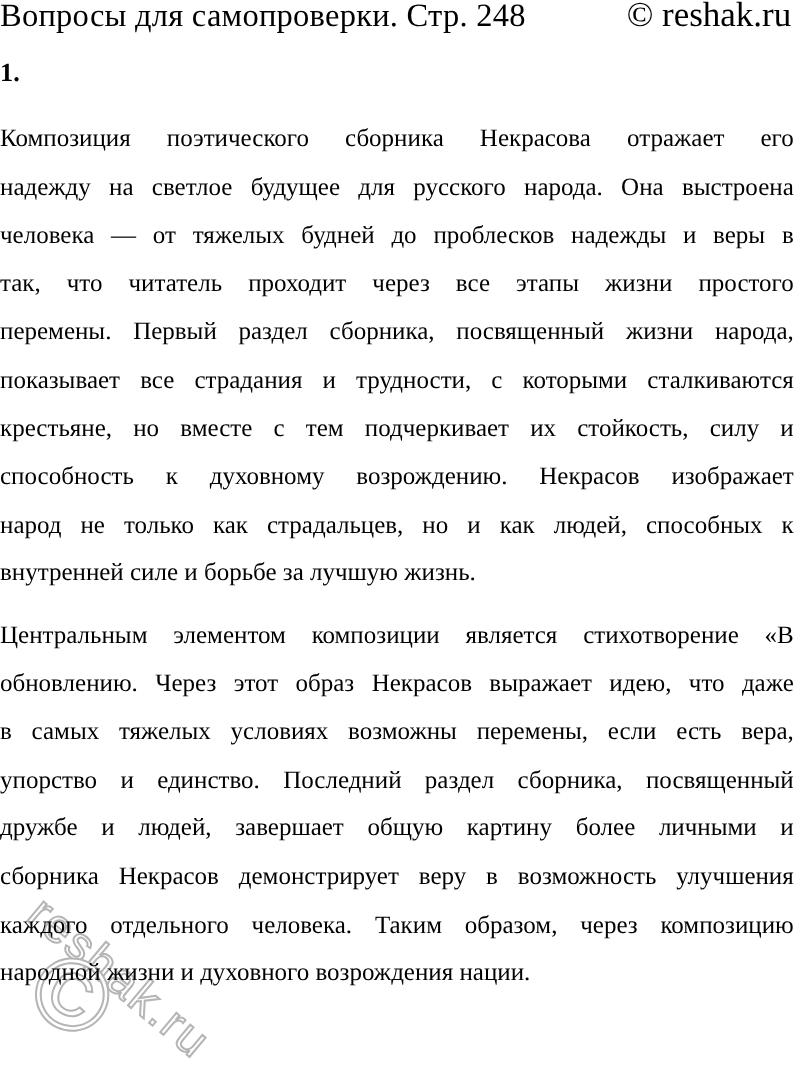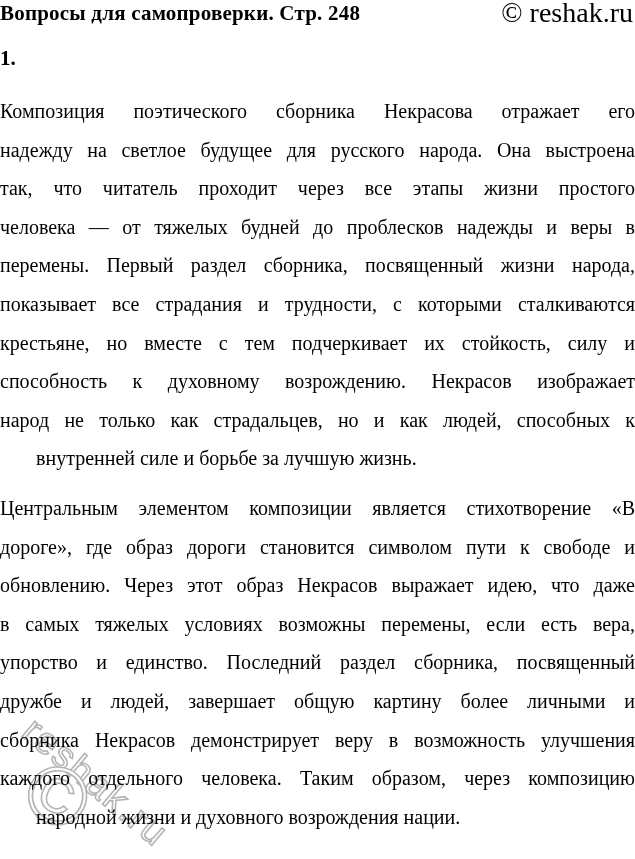--- a/index.html
+++ b/index.html
@@ -23,22 +23,22 @@
     position: absolute;
     top: 0;
     left: 0;
     width: 635px;
     display: flex;
     justify-content: space-between;
     align-items: flex-start;
     line-height: 26px;
   }
   .page-title {
-    font-weight: bold;
-    font-size: 21px;
+    font-weight: normal;
+    font-size: 26px;
     letter-spacing: 0.2px;
   }
   .copyright {
     font-size: 28px;
     padding-right: 2px;
   }
   .qnum {
     position: absolute;
     top: 46px;
     left: 0;
@@ -57,21 +57,20 @@
   .paragraph + .paragraph { margin-top: 11px; }
   .line {
     line-height: 38.6px;
     text-align: justify;
     text-align-last: justify;
     white-space: normal;
   }
   .line-last {
     text-align: left;
     text-align-last: left;
-    margin-left: 36px;
   }
   .watermark {
     position: absolute;
     left: 0;
     top: 685px;
     z-index: 0;
   }
   .watermark text {
     fill: #ffffff;
     stroke: #b5b5b5;
@@ -93,32 +92,31 @@
     <span class="page-title">Вопросы для самопроверки. Стр. 248</span>
     <span class="copyright">© reshak.ru</span>
   </div>
 
   <div class="qnum">1.</div>
 
   <div class="content">
     <div class="paragraph">
         <div class="line">Композиция поэтического сборника Некрасова отражает его</div>
         <div class="line">надежду на светлое будущее для русского народа. Она выстроена</div>
+        <div class="line">человека — от тяжелых будней до проблесков надежды и веры в</div>
         <div class="line">так, что читатель проходит через все этапы жизни простого</div>
-        <div class="line">человека — от тяжелых будней до проблесков надежды и веры в</div>
         <div class="line">перемены. Первый раздел сборника, посвященный жизни народа,</div>
         <div class="line">показывает все страдания и трудности, с которыми сталкиваются</div>
         <div class="line">крестьяне, но вместе с тем подчеркивает их стойкость, силу и</div>
         <div class="line">способность к духовному возрождению. Некрасов изображает</div>
         <div class="line">народ не только как страдальцев, но и как людей, способных к</div>
         <div class="line line-last">внутренней силе и борьбе за лучшую жизнь.</div>
       </div>
     <div class="paragraph">
         <div class="line">Центральным элементом композиции является стихотворение «В</div>
-        <div class="line">дороге», где образ дороги становится символом пути к свободе и</div>
         <div class="line">обновлению. Через этот образ Некрасов выражает идею, что даже</div>
         <div class="line">в самых тяжелых условиях возможны перемены, если есть вера,</div>
         <div class="line">упорство и единство. Последний раздел сборника, посвященный</div>
         <div class="line">дружбе и людей, завершает общую картину более личными и</div>
         <div class="line">сборника Некрасов демонстрирует веру в возможность улучшения</div>
         <div class="line">каждого отдельного человека. Таким образом, через композицию</div>
         <div class="line line-last">народной жизни и духовного возрождения нации.</div>
       </div>
   </div>
 

